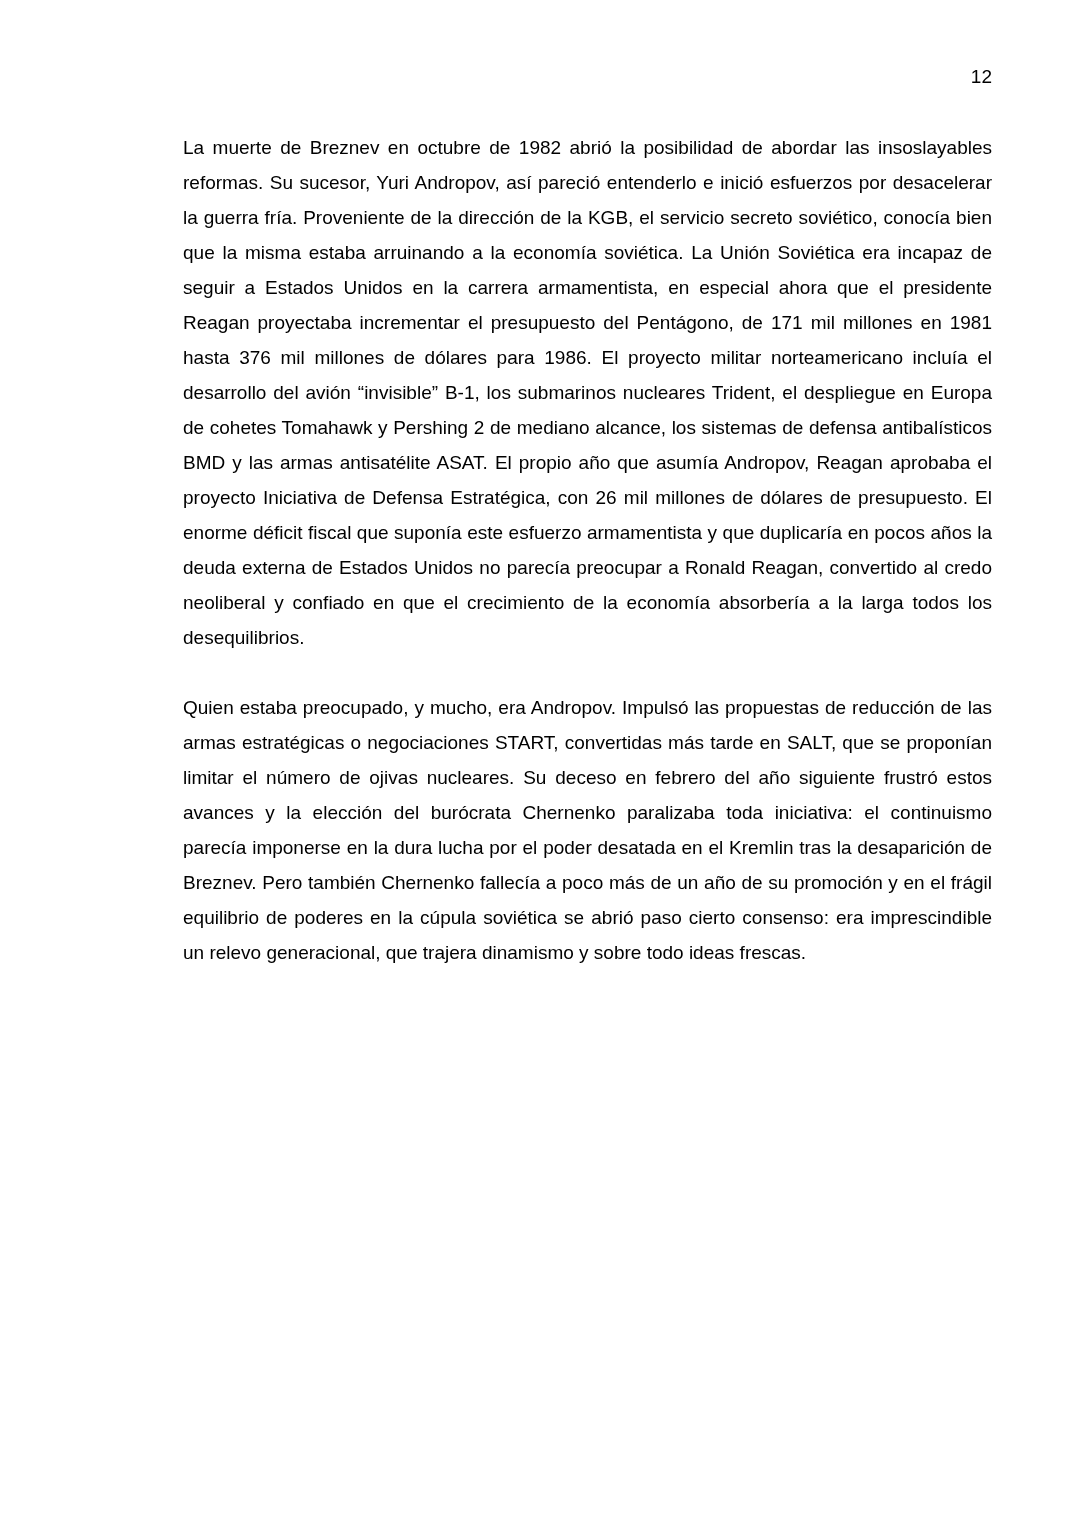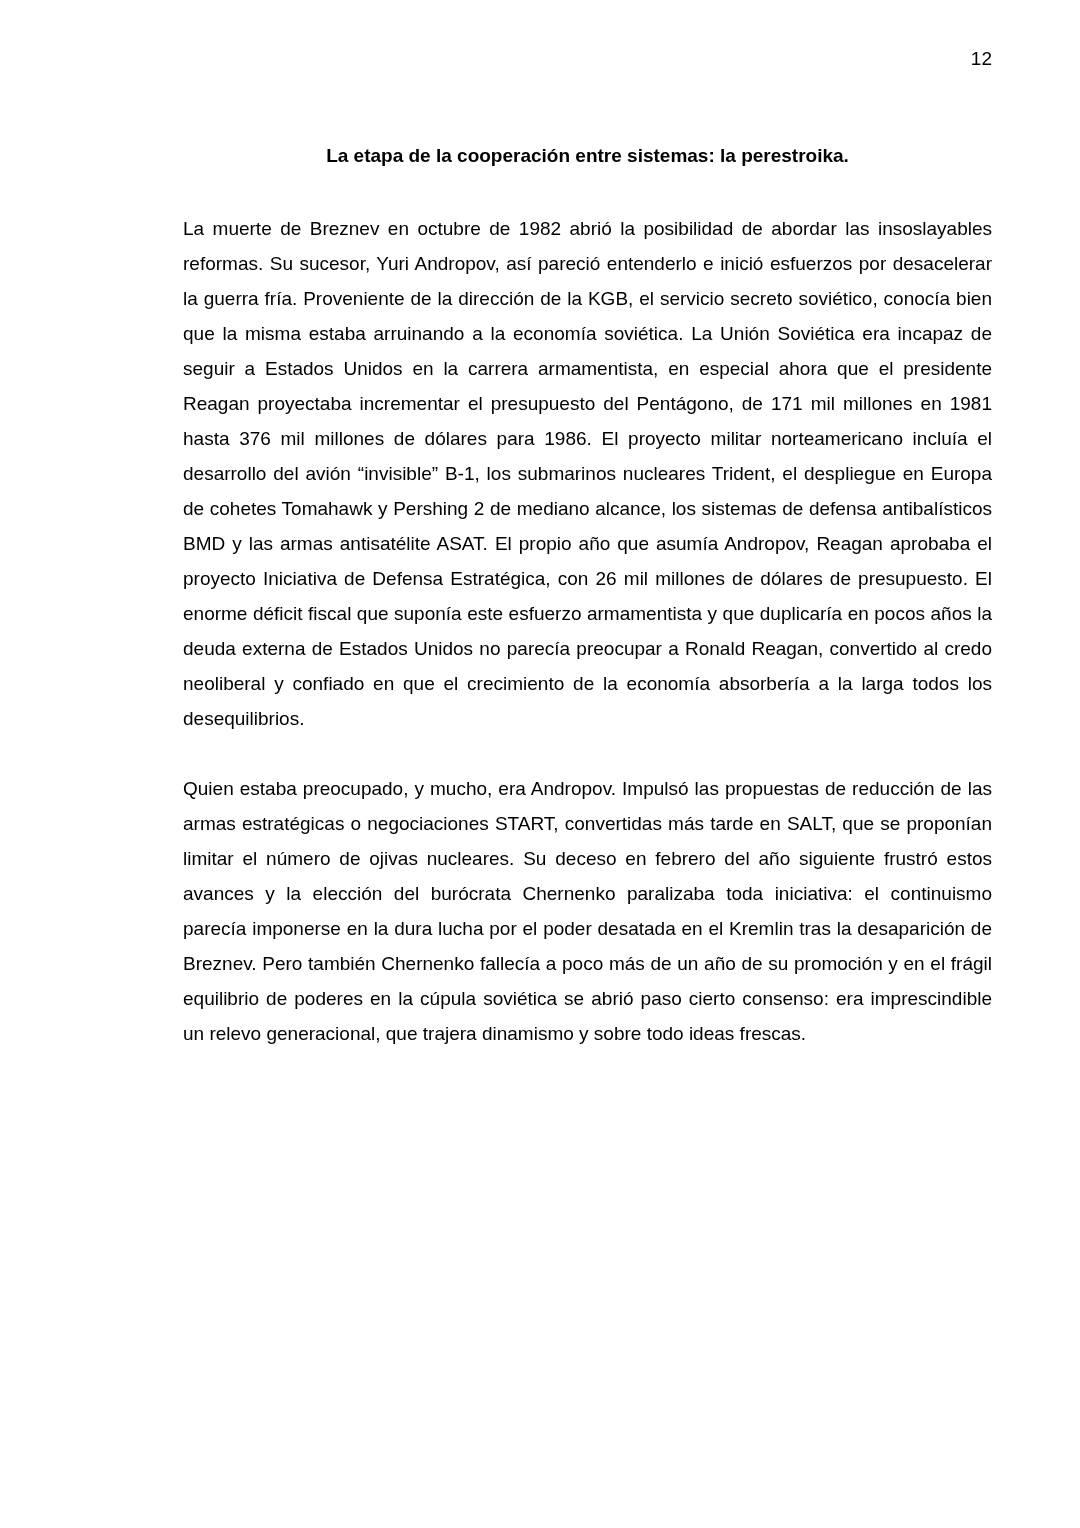--- a/index.html
+++ b/index.html
@@ -10,21 +10,21 @@
     width: 1080px;
     height: 1528px;
     font-family: "Liberation Sans", sans-serif;
     color: #000000;
     position: relative;
   }
   .page {
     width: 1080px;
     height: 1528px;
     background: #ffffff;
-    padding: 48px 88px 0 183px;
+    padding: 66px 88px 0 183px;
   }
   .page-number {
     text-align: right;
     font-size: 19px;
     line-height: 22px;
     margin-bottom: 42px;
   }
   .content {
     font-size: 19px;
     line-height: 35px;
@@ -42,19 +42,18 @@
   }
 </style>
 </head>
 <body>
 
 <div class="page">
   <div class="page-number">12</div>
 
   <div class="content">
 
-    <h2 class="heading">La etapa de la cooperación entre sistemas: la perestroika.</h2>
 
     <p class="para">La muerte de Breznev en octubre de 1982 abrió la posibilidad de abordar las insoslayables reformas. Su sucesor, Yuri Andropov, así pareció entenderlo e inició esfuerzos por desacelerar la guerra fría. Proveniente de la dirección de la KGB, el servicio secreto soviético, conocía bien que la misma estaba arruinando a la economía soviética. La Unión Soviética era incapaz de seguir a Estados Unidos en la carrera armamentista, en especial ahora que el presidente Reagan proyectaba incrementar el presupuesto del Pentágono, de 171 mil millones en 1981 hasta 376 mil millones de dólares para 1986. El proyecto militar norteamericano incluía el desarrollo del avión “invisible” B-1, los submarinos nucleares Trident, el despliegue en Europa de cohetes Tomahawk y Pershing 2 de mediano alcance, los sistemas de defensa antibalísticos BMD y las armas antisatélite ASAT. El propio año que asumía Andropov, Reagan aprobaba el proyecto Iniciativa de Defensa Estratégica, con 26 mil millones de dólares de presupuesto. El enorme déficit fiscal que suponía este esfuerzo armamentista y que duplicaría en pocos años la deuda externa de Estados Unidos no parecía preocupar a Ronald Reagan, convertido al credo neoliberal y confiado en que el crecimiento de la economía absorbería a la larga todos los desequilibrios.</p>
 
     <p class="para">Quien estaba preocupado, y mucho, era Andropov. Impulsó las propuestas de reducción de las armas estratégicas o negociaciones START, convertidas más tarde en SALT, que se proponían limitar el número de ojivas nucleares. Su deceso en febrero del año siguiente frustró estos avances y la elección del burócrata Chernenko paralizaba toda iniciativa: el continuismo parecía imponerse en la dura lucha por el poder desatada en el Kremlin tras la desaparición de Breznev. Pero también Chernenko fallecía a poco más de un año de su promoción y en el frágil equilibrio de poderes en la cúpula soviética se abrió paso cierto consenso: era imprescindible un relevo generacional, que trajera dinamismo y sobre todo ideas frescas.</p>
   </div>
 </div>
 
 </body></html>

